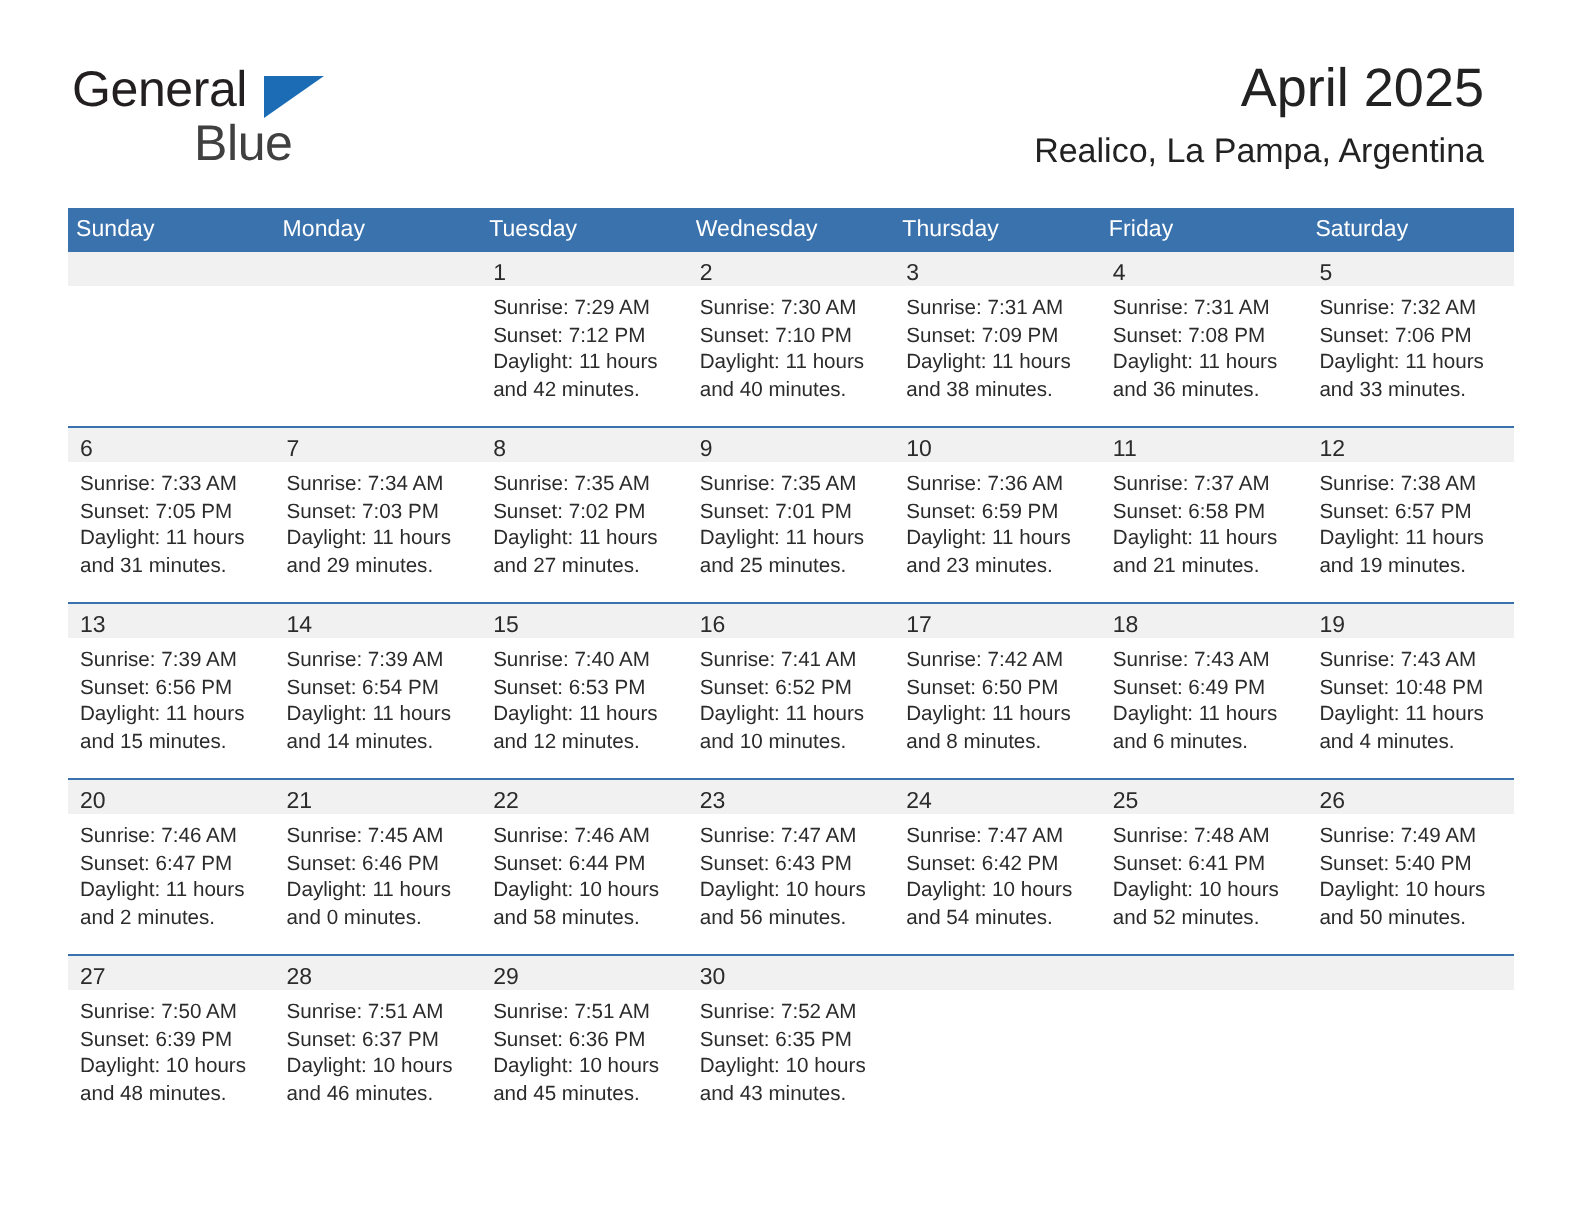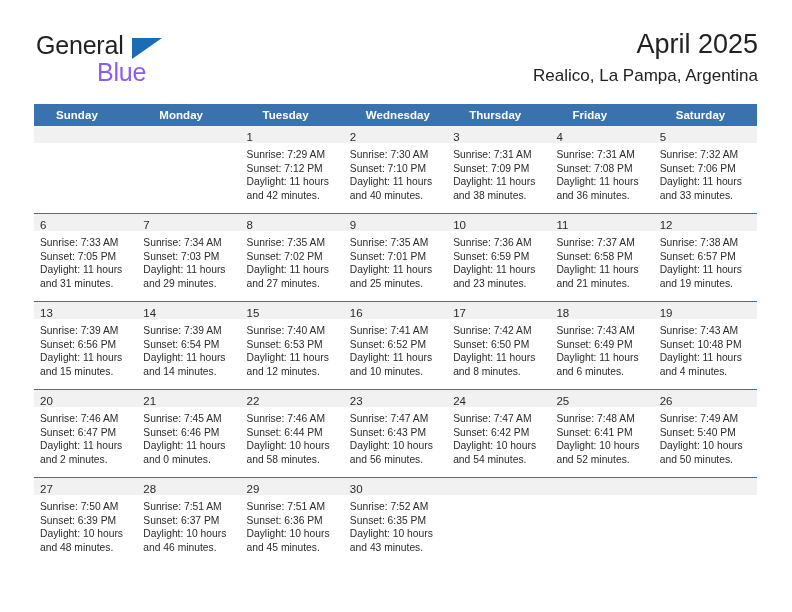--- a/index.html
+++ b/index.html
@@ -53,26 +53,26 @@
     height: 0;
     border-left: 30px solid #1b6cb5;
     border-bottom: 21px solid transparent;
   }
   .logo-blue {
     position: absolute;
     left: 63px;
     top: 27px;
     font-size: 25px;
     letter-spacing: -0.2px;
-    color: #8b5cf6;
+    color: #404040;
     font-family: "Liberation Sans", sans-serif;
   }
   .title-block {
     position: absolute;
-    right: 0;
+    right: 16px;
     top: 0;
     text-align: right;
   }
   .cal-title {
     font-size: 27px;
     color: #222222;
     line-height: 33px;
     white-space: nowrap;
     font-weight: normal;
   }
@@ -90,23 +90,23 @@
     left: 34px;
     top: 104px;
     width: 723px;
     border-collapse: collapse;
     table-layout: fixed;
   }
   .calendar th {
     background: #3a72ad;
     color: #ffffff;
     font-size: 11.5px;
-    font-weight: bold;
+    font-weight: normal;
     text-align: left;
-    padding: 5px 0 5px 22px;
+    padding: 5px 0 5px 4px;
     height: 12px;
     vertical-align: middle;
     letter-spacing: 0.05px;
   }
   .calendar td {
     vertical-align: top;
     padding: 0;
     border-bottom: 1.3px solid #3a72ad;
     height: 87px;
     background: #ffffff;

